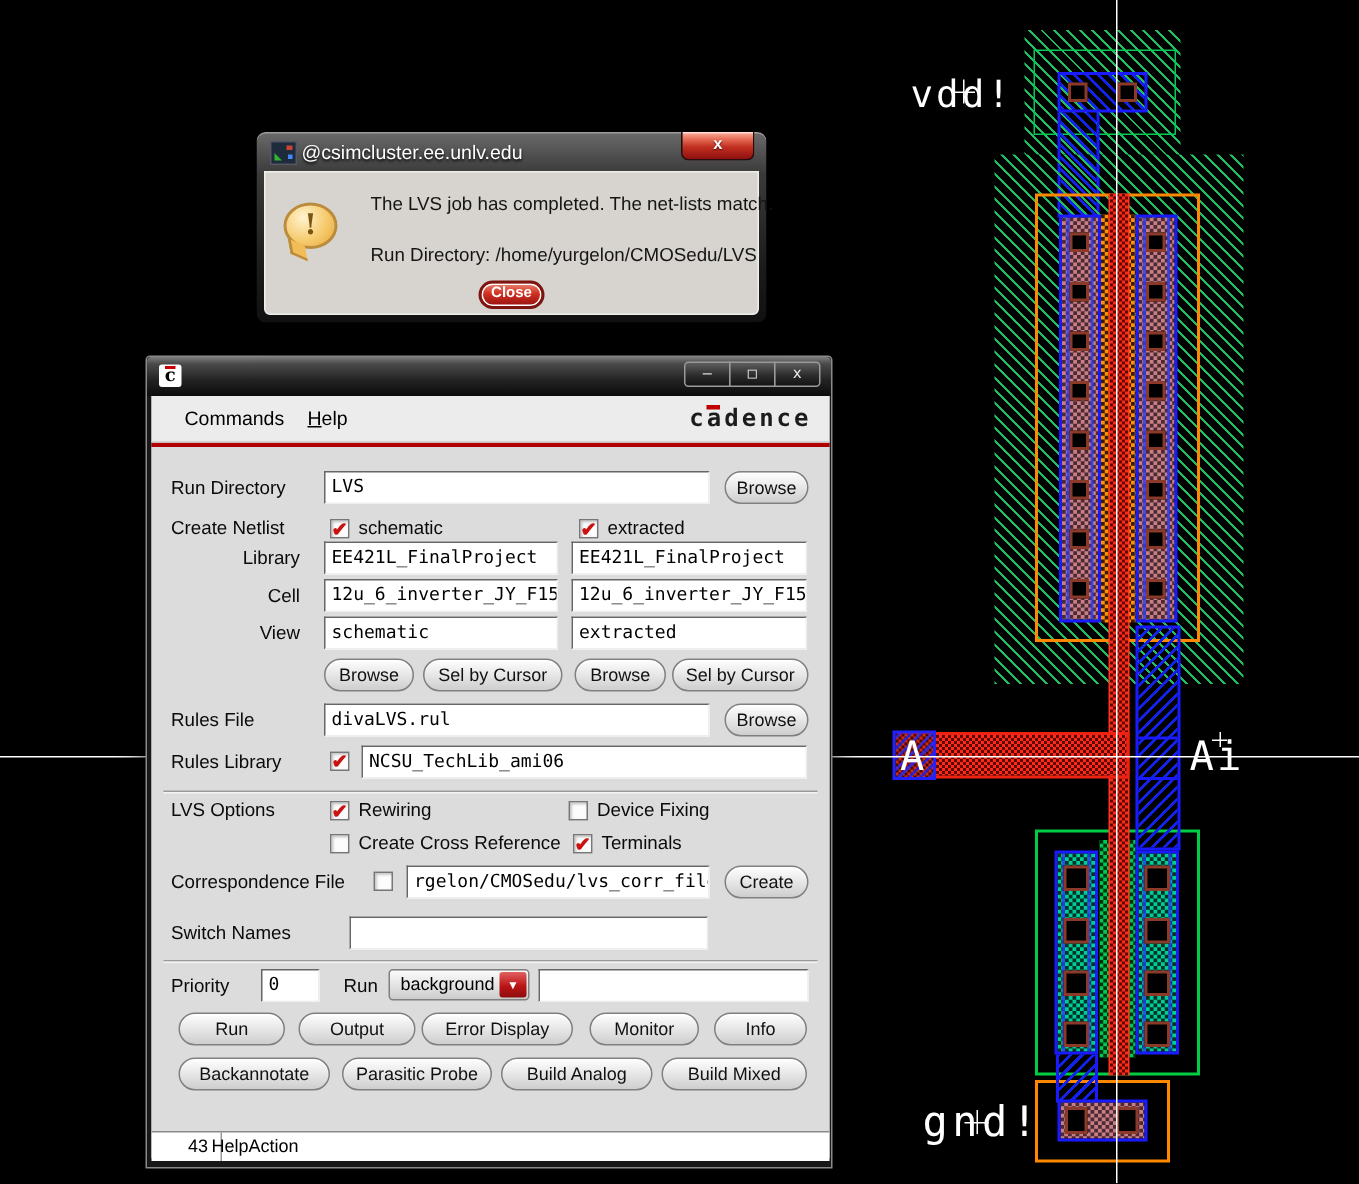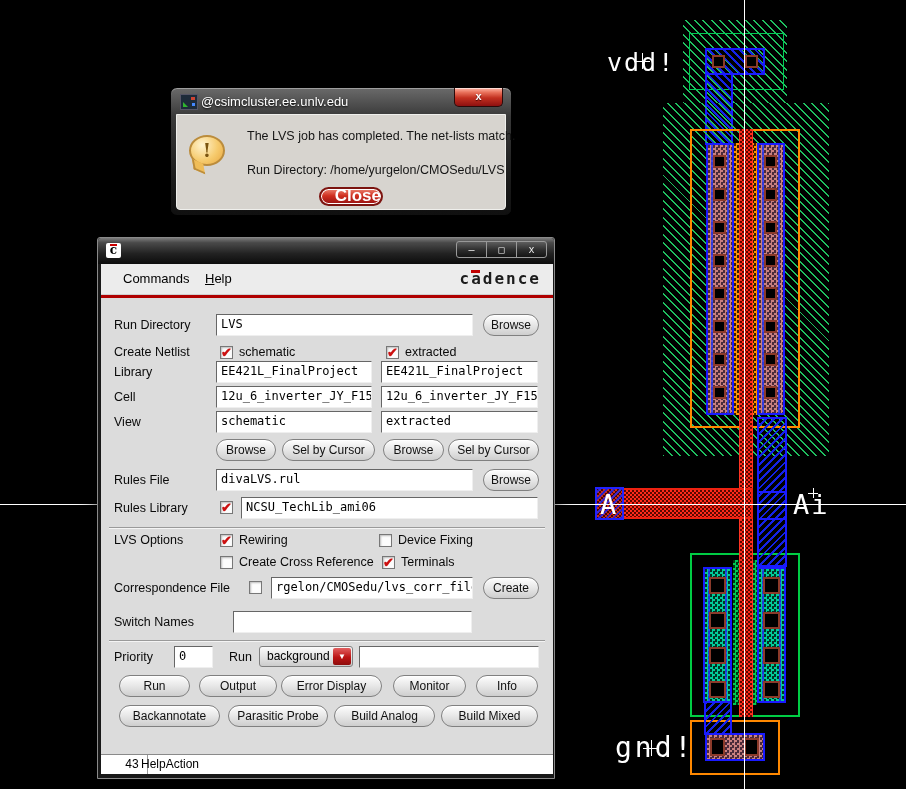--- a/index.html
+++ b/index.html
@@ -60,24 +60,24 @@
                    border:1px solid #efefec;border-radius:0 0 4px 4px;}
   #alert-icon{position:absolute;left:12px;top:20px;width:36px;height:31px;border-radius:50% 50% 50% 50%;
               background:radial-gradient(circle at 35% 30%,#fff3cf,#f6cb6e 55%,#e9a73e);
               border:2px solid #bb8c3c;box-sizing:border-box;}
   #alert-icon::after{content:"";position:absolute;left:2px;bottom:-8px;width:9px;height:9px;
               background:#f0bd58;border-left:2px solid #bb8c3c;border-bottom:2px solid #bb8c3c;
               transform:skew(18deg,18deg) rotate(8deg);}
   #alert-icon span{position:absolute;left:0;right:0;top:2px;text-align:center;font-family:"DejaVu Serif",serif;
               font-weight:bold;font-size:19px;color:#7a5410;}
   #dialog .msg{position:absolute;left:70px;font-size:12.5px;color:#151515;white-space:nowrap;}
-  #dlg-close-btn{position:absolute;left:142px;top:72px;width:64px;height:19px;border-radius:10px;
+  #dlg-close-btn{position:absolute;left:142px;top:72px;width:44px;height:19px;border-radius:10px;
               border:2px solid #7c1410;box-shadow:inset 0 0 0 1px #fff;box-sizing:border-box;
               background:linear-gradient(#ec8573,#d03020 45%,#971111);
-              color:#fff;font-weight:bold;font-size:17px;text-align:right;line-height:14px;}
+              color:#fff;font-weight:bold;font-size:10px;text-align:center;line-height:14px;}
 
   
   #lvswin{left:97px;top:237px;width:458px;height:542px;z-index:20;box-sizing:border-box;
           background:#181818;border:1px solid #8a8a8a;border-radius:3px 3px 0 0;
           box-shadow:0 8px 20px rgba(0,0,0,.8);padding:26px 3px 8px 3px;}
   #lvswin .titlebar{position:absolute;left:0;top:0;right:0;height:26px;border-radius:3px 3px 0 0;
           background:linear-gradient(#7d7d7d,#4a4a4a 18%,#222 60%,#0c0c0c);}
   #win-icon{position:absolute;left:8px;top:5px;width:15px;height:15px;background:#fff;border-radius:2px;}
   #win-icon span{position:absolute;left:0;right:0;top:0px;text-align:center;font-family:"DejaVu Serif",serif;
           font-weight:bold;font-size:12px;line-height:15px;color:#000;}
@@ -100,21 +100,21 @@
   #redline{height:3px;background:#b00000;}
   #form{position:relative;height:456px;background:#dcdcdc;font-size:12.5px;}
   #statusbar{position:relative;height:19px;background:#fff;border-top:1px solid #8a8a8a;
           font-size:12px;color:#000;line-height:18px;}
   #status-num{position:absolute;left:0;top:0;bottom:0;width:30px;text-align:center;border-right:1px solid #999;padding-left:16px;}
   #status-text{position:absolute;left:40px;top:0;}
   .dd{position:absolute;height:21px;box-sizing:border-box;border:1px solid #808080;border-radius:3px;
       background:linear-gradient(#fbfbfb,#e2e2e2 55%,#cccccc);font-size:12px;line-height:19px;padding-left:7px;}
   .dd .arrow{position:absolute;right:1px;top:1px;bottom:1px;width:18px;border-radius:2px;
       background:linear-gradient(#e26060,#bb1515 55%,#8e0c0c);color:#fff;font-size:8px;text-align:center;line-height:17px;}
-  .ralign{text-align:left;width:86px;}
+  .ralign{text-align:right;width:86px;}
 </style>
 </head>
 <body>
 
 <div id="canvas">
 
   <div>
 
     <div class="abs hatch-green" style="left:683px;top:20px;width:104px;height:83px;"></div>
     <div class="abs" style="left:689px;top:33px;width:93px;height:55px;border:1px solid #00cc55;"></div>

